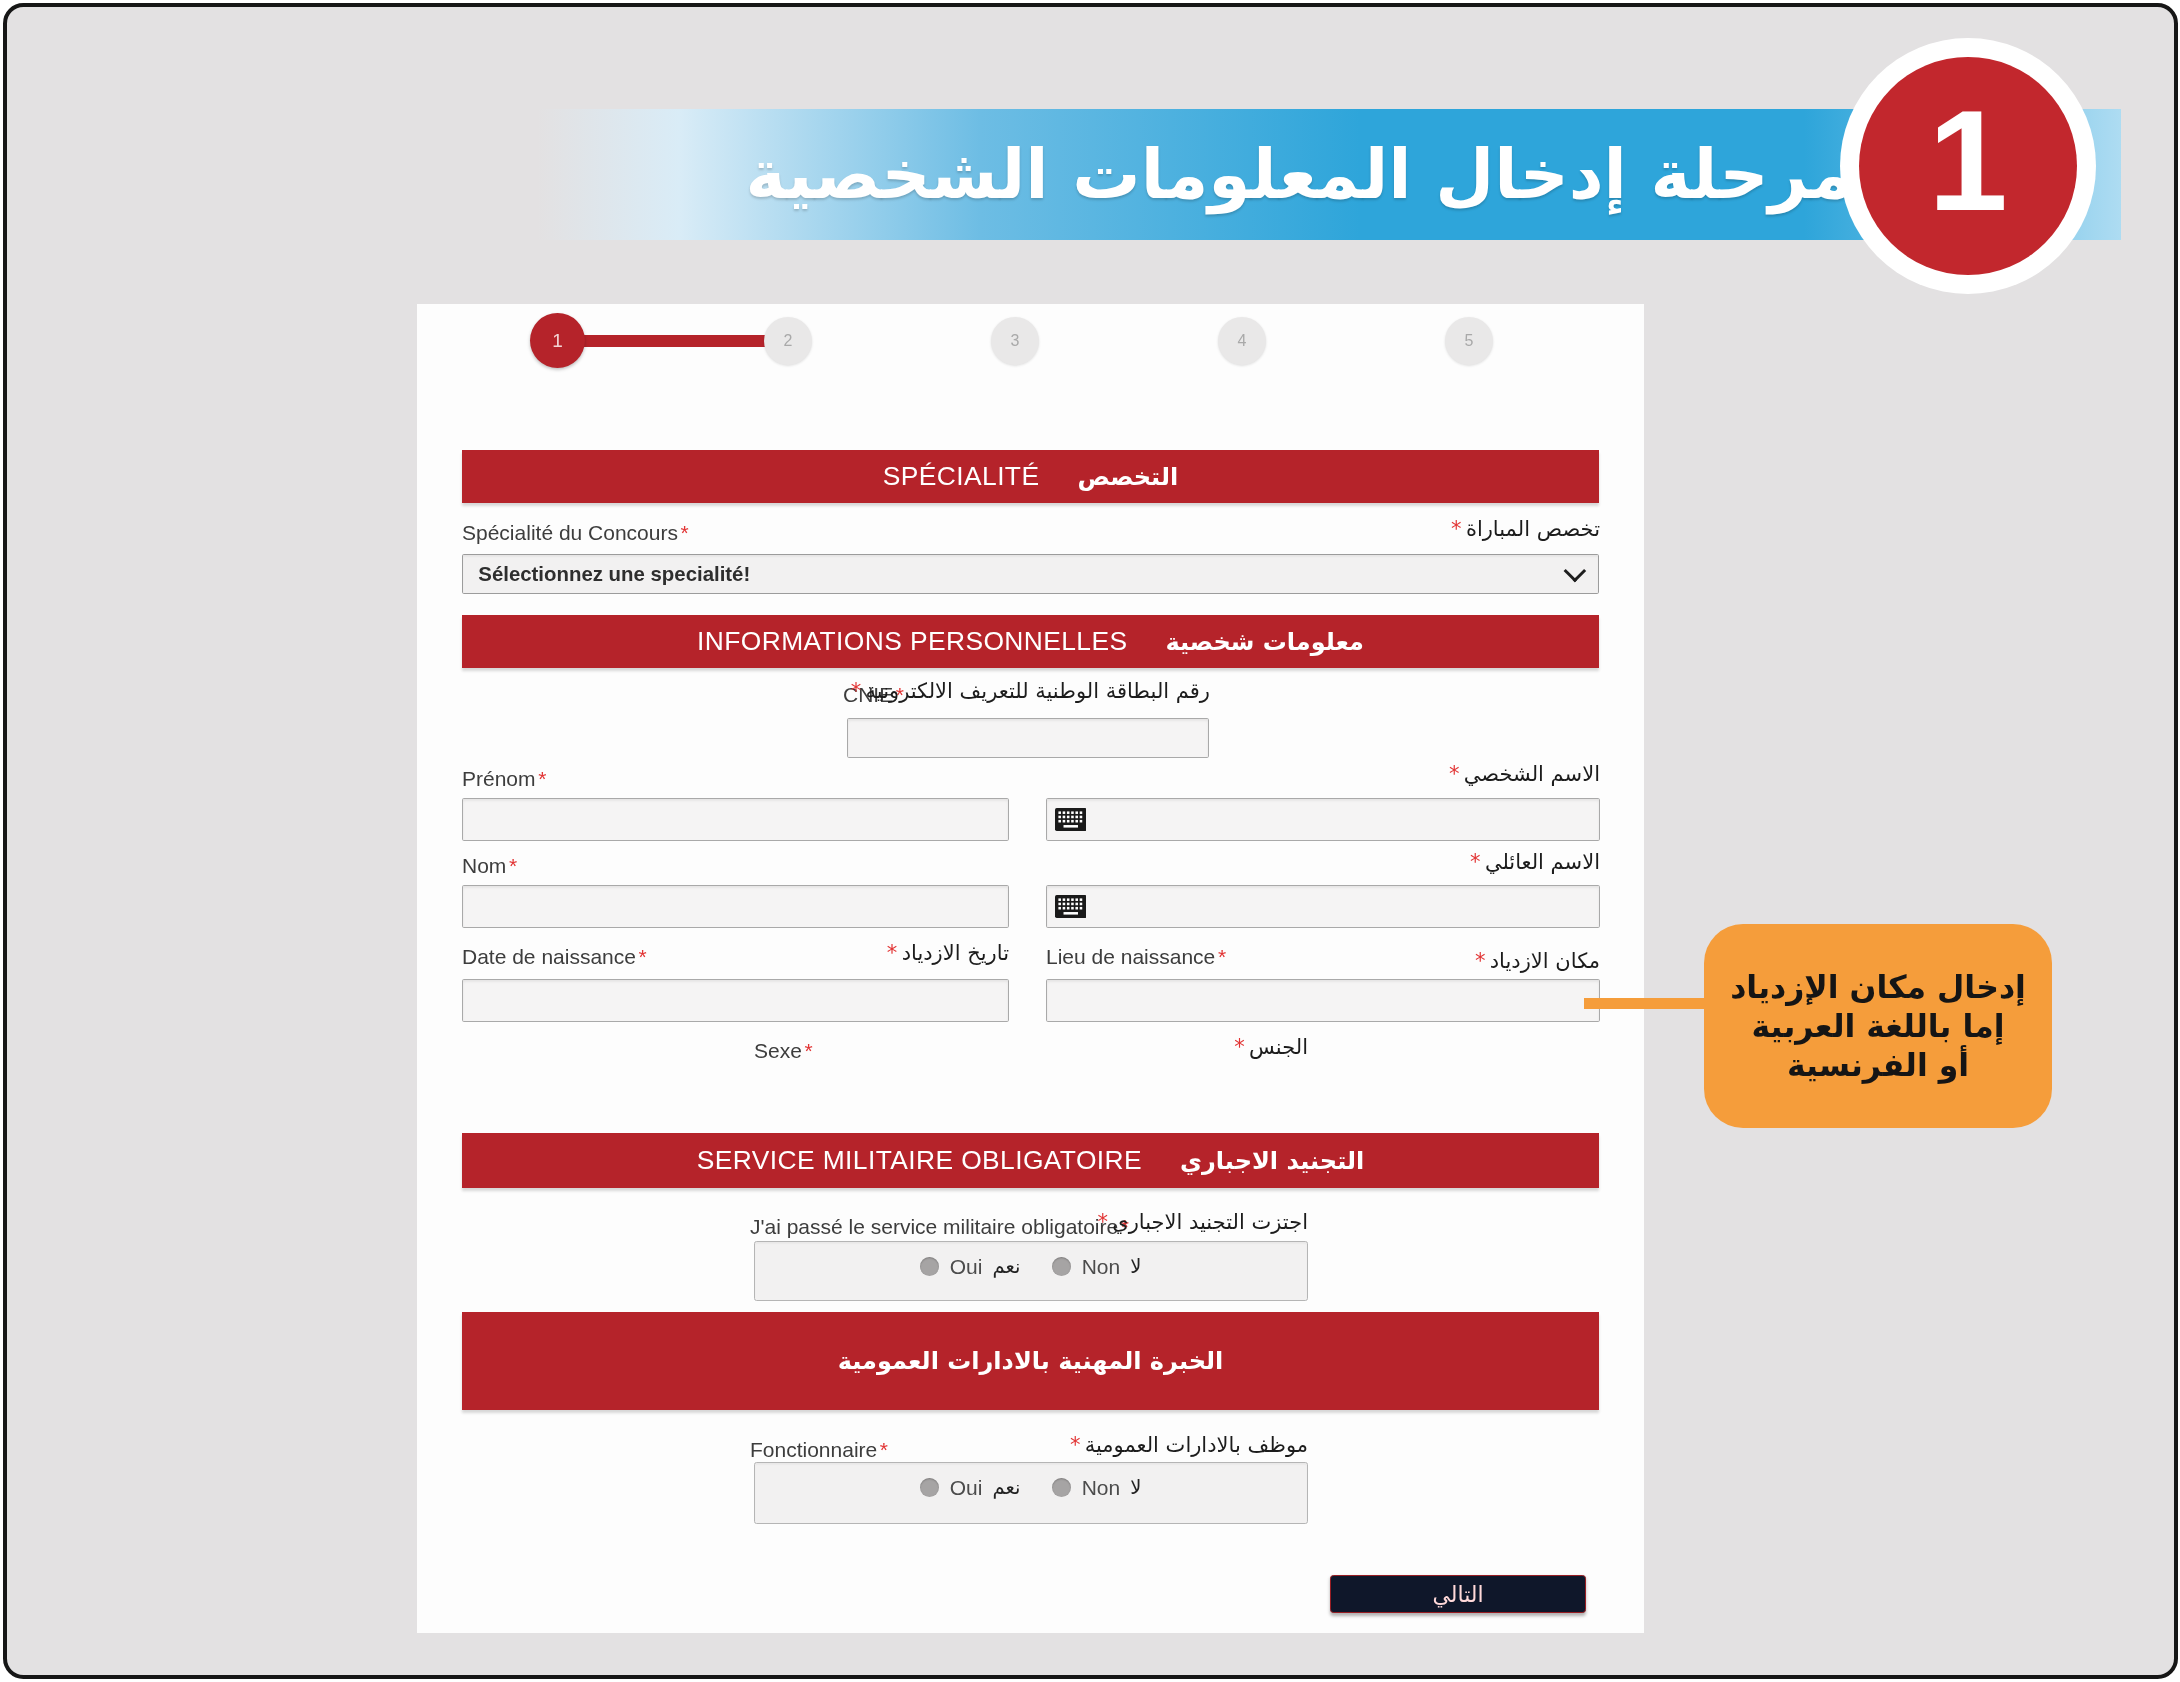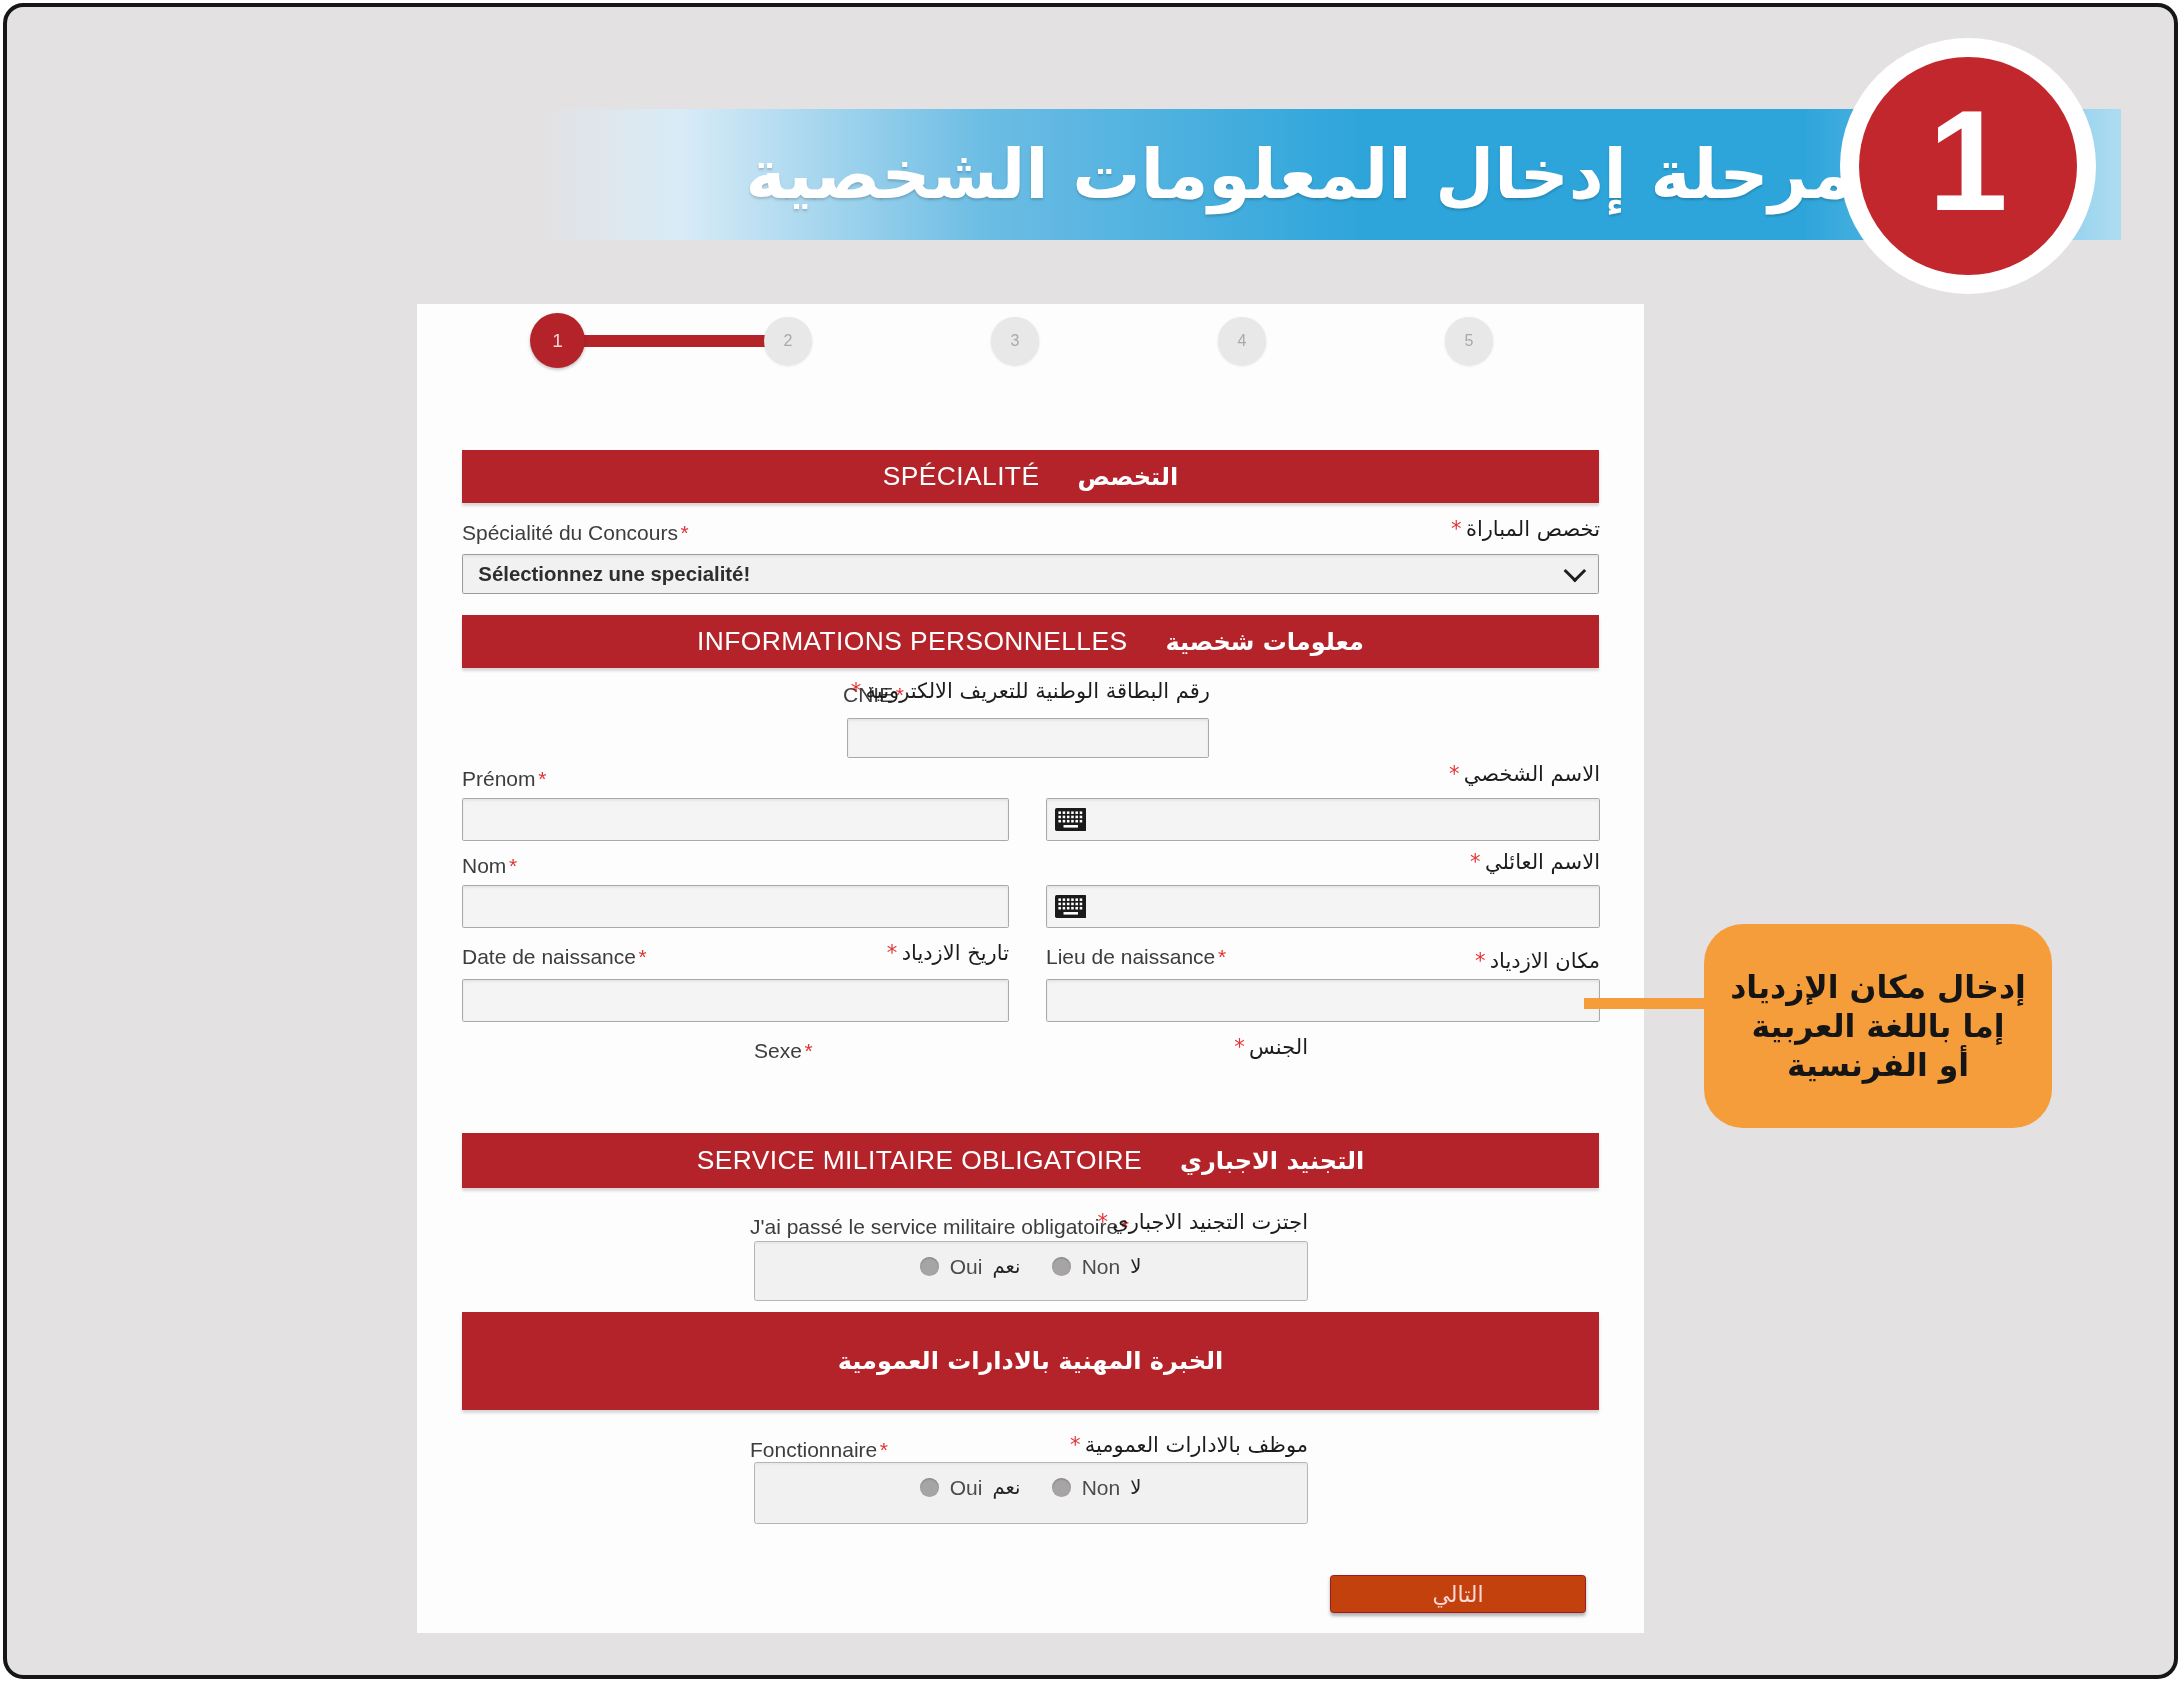--- a/index.html
+++ b/index.html
@@ -82,21 +82,21 @@
     align-items:flex-start;padding-top:12.8px;box-sizing:border-box;gap:32px;
     box-shadow:inset 0 1.7px 1.7px rgba(0,0,0,.04);}
   .opt{display:flex;align-items:center;gap:10.2px;}
   .dot{width:19px;height:19px;border-radius:50%;background:#a6a4a4;
     box-shadow:inset 0 0.9px 1.7px rgba(0,0,0,.25);cursor:pointer;}
   .opt .ofr{font-size:21px;color:#4c4c4c;}
   .opt .oar{font-size:19.6px;color:#222;}
 
   
   .next{position:absolute;left:913px;top:1271px;width:256px;height:38px;
-    background:#c2410c;border:1.7px solid #981d23;border-radius:3.4px;
+    background:#0f172a;border:1.7px solid #981d23;border-radius:3.4px;
     display:flex;align-items:center;justify-content:center;color:#ffd9d9;
     font-size:22px;box-shadow:0 2.6px 3.4px rgba(0,0,0,.3);cursor:pointer;
     box-sizing:border-box;}
 
   
   .connector{position:absolute;left:1584px;top:998px;width:129px;height:11px;
     background:#f59d3b;z-index:6;}
   .callout{position:absolute;left:1704px;top:924px;width:348px;height:204px;
     background:#f59d3b;border-radius:39px;display:flex;flex-direction:column;
     align-items:center;justify-content:center;gap:3.4px;z-index:7;

